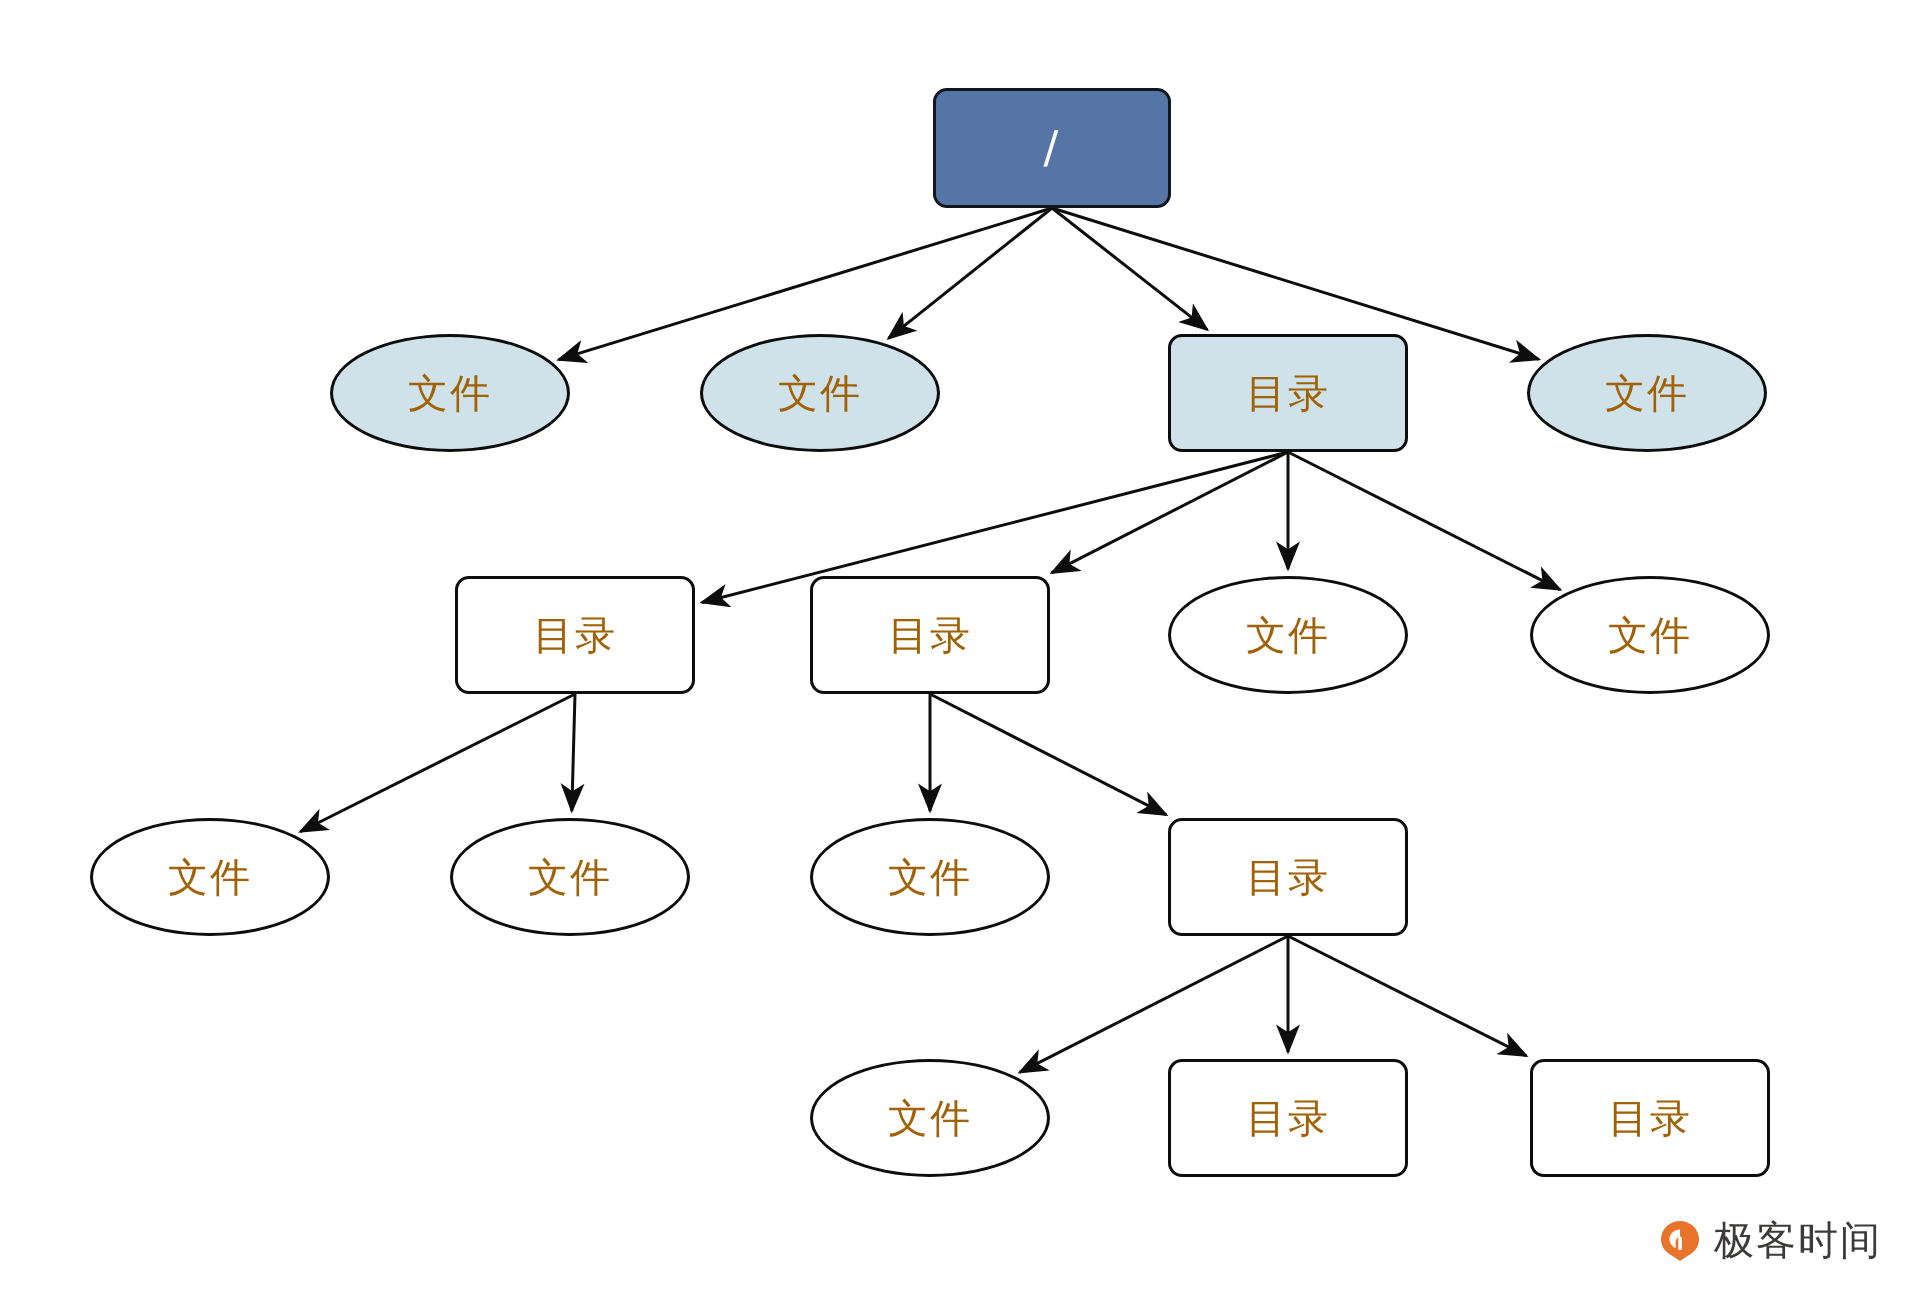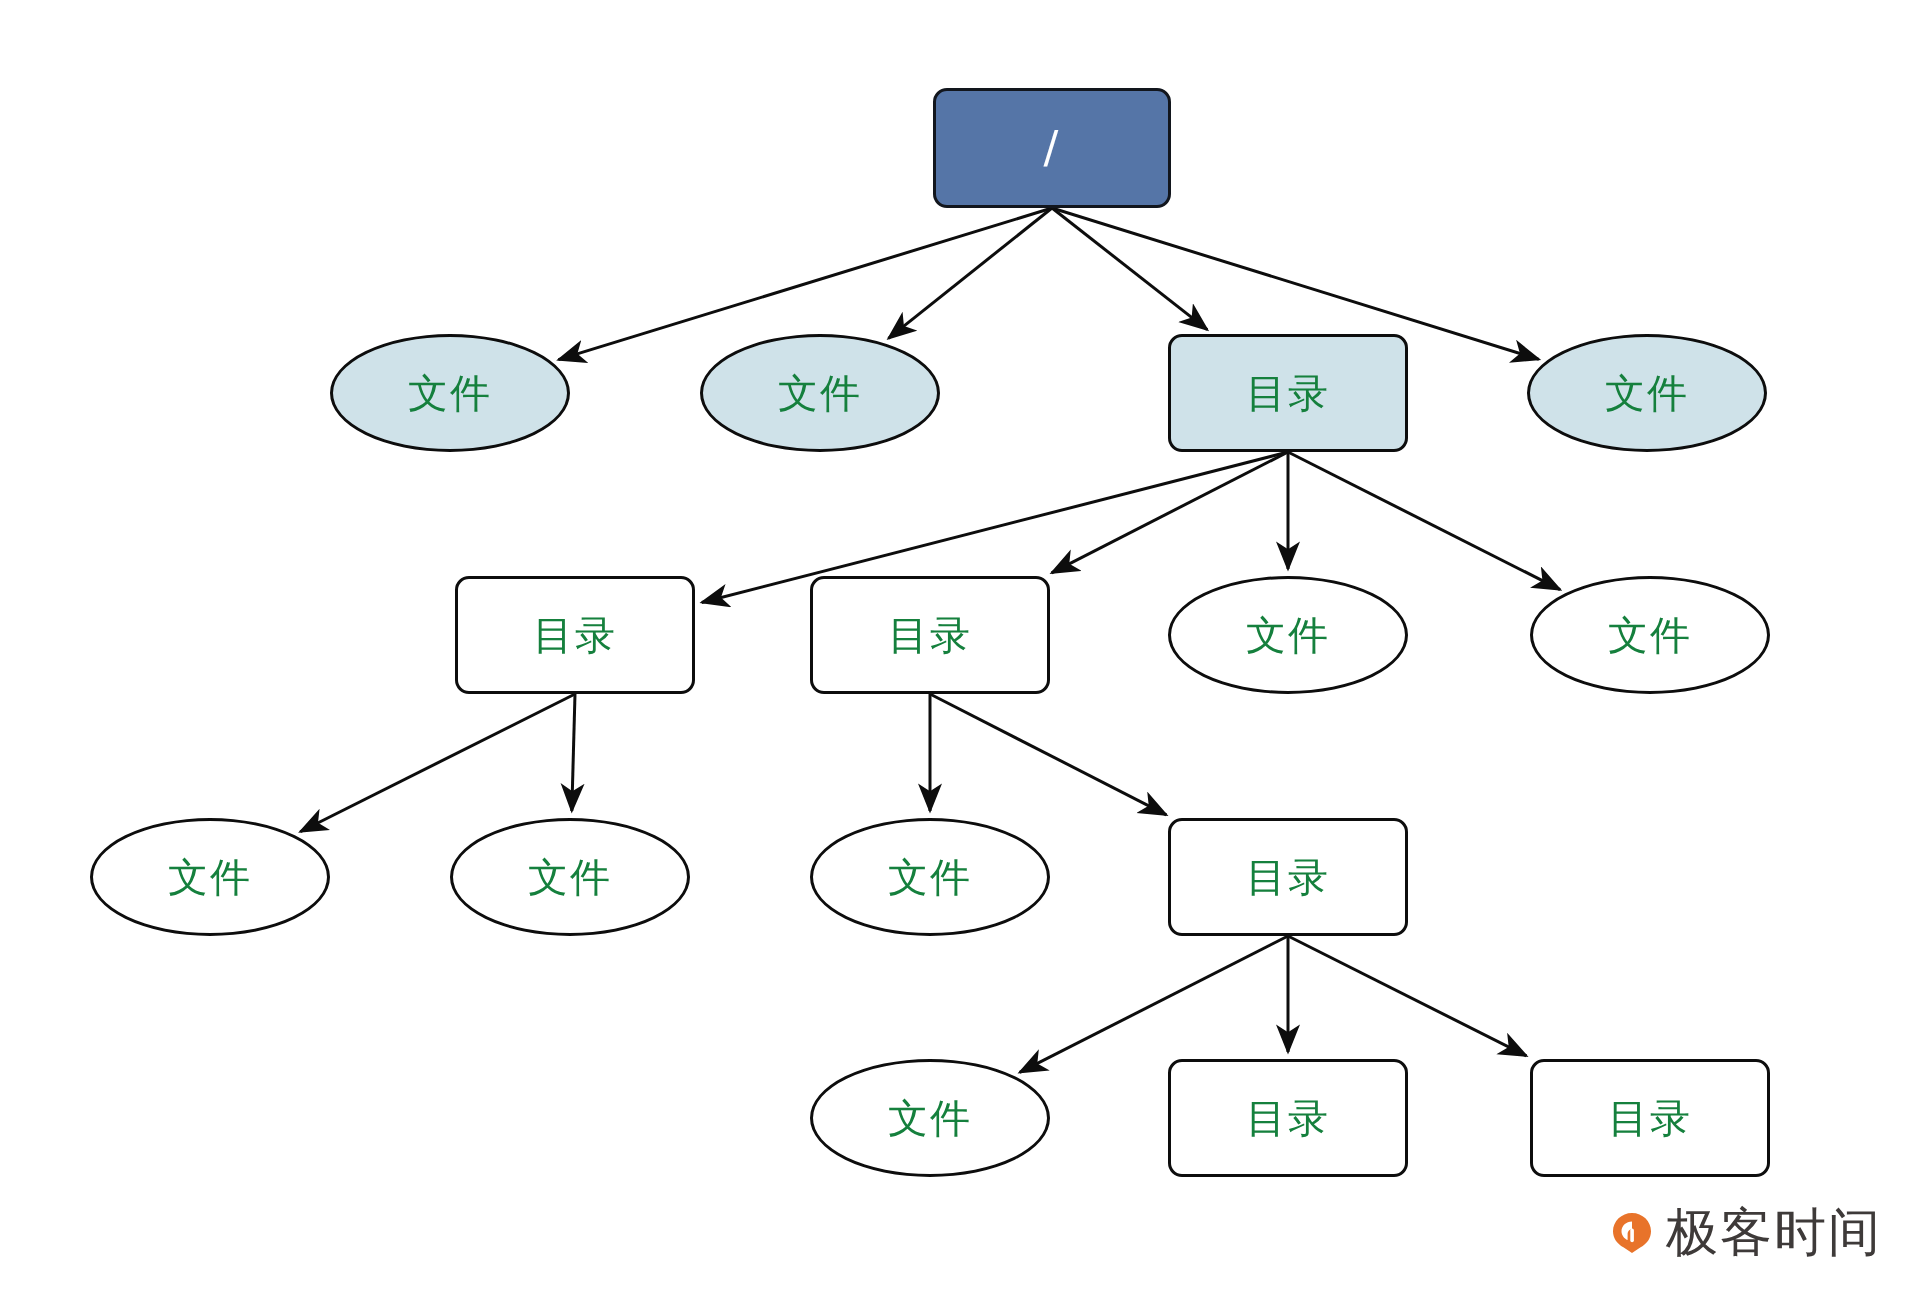--- a/index.html
+++ b/index.html
@@ -27,21 +27,21 @@
   .node {
     position: absolute;
     display: flex;
     align-items: center;
     justify-content: center;
     box-sizing: border-box;
     border: 3px solid #0d0d0d;
     font-size: 40px;
     line-height: 1;
     letter-spacing: 2px;
-    color: #15803d;
+    color: #a16207;
     white-space: nowrap;
   }
   .node.rect {
     border-radius: 14px;
   }
   .node.ellipse {
     border-radius: 50%;
   }
   .node.root {
     background: #5575a7;
@@ -68,21 +68,21 @@
     align-items: center;
     gap: 12px;
   }
   #watermark .wm-mark {
     width: 44px;
     height: 44px;
     position: relative;
     flex: 0 0 auto;
   }
   #watermark .wm-text {
-    font-size: 52px;
+    font-size: 40px;
     color: #3e3a39;
     letter-spacing: 2px;
     font-family: "DejaVu Sans", "Liberation Sans", sans-serif;
   }
 </style>
 </head>
 <body>
 
 <div id="canvas">
 

